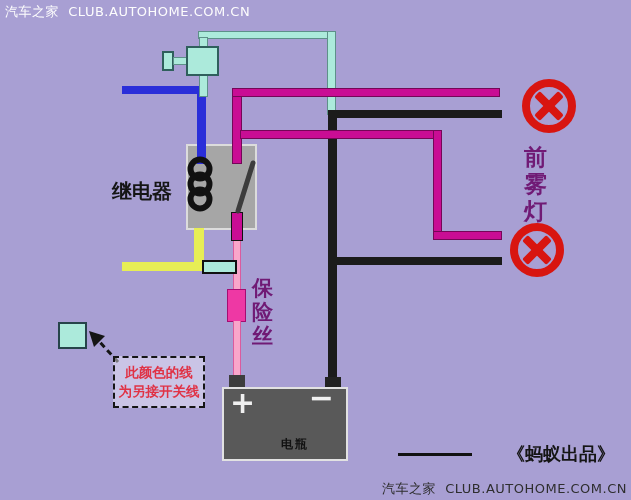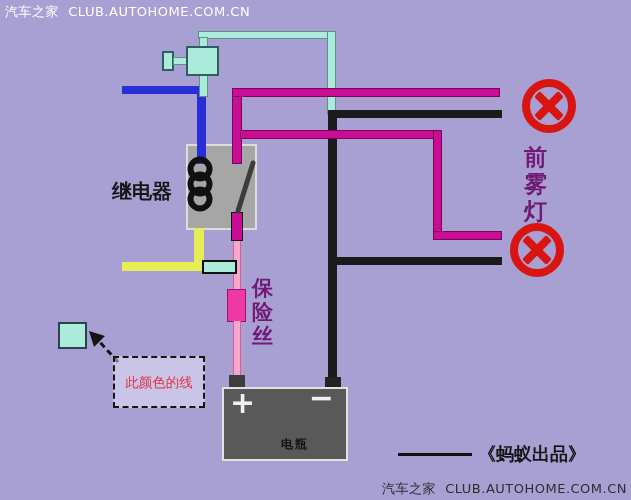--- a/index.html
+++ b/index.html
@@ -23,24 +23,24 @@
   .wire-pink{background:var(--pink-wire); border-left:1px solid rgba(205,60,140,.7); border-right:1px solid rgba(205,60,140,.7);}
   .lamp{border:8px solid var(--lamp-red); border-radius:50%; width:54px; height:54px;}
   .lamp .xbar{position:absolute; left:50%; top:50%; width:34px; height:8px; background:var(--lamp-red); border-radius:2px;}
   .lamp .x1{transform:translate(-50%,-50%) rotate(45deg);}
   .lamp .x2{transform:translate(-50%,-50%) rotate(-45deg);}
   .lbl{color:#151515; font-weight:bold; white-space:pre;}
   .vlbl{color:#701a75; font-weight:bold; word-break:break-all;}
   .note-box{
     border:2px dashed #151515; background:rgba(244,242,252,.45);
     display:flex; flex-direction:column; align-items:center; justify-content:center;
-    color:var(--note-text); font-weight:normal; font-size:13.5px; line-height:19px; text-align:center;
+    color:var(--note-text); font-weight:bold; font-size:13.5px; line-height:19px; text-align:center;
   }
   .watermark{font-size:13px; letter-spacing:.5px; white-space:pre;text-align:right;}
-  .byline{display:flex; align-items:center;}
+  .byline{display:flex; align-items:center;gap:29px;}
   .byline .rule{width:74px; height:3px; background:#111; margin-right:6px;}
 </style>
 </head>
 <body>
 
 <div id="stage">
 
   <div class="abs" style="left:186px;top:144px;width:71px;height:86px;background:var(--relay-body);border:2px solid #dcdcdc;"></div>
 
   <div class="abs wire-blue" style="left:122px;top:86px;width:80px;height:8px;"></div>
@@ -107,18 +107,19 @@
     <div class="lbl" style="font-size:18px;">《蚂蚁出品》</div>
   </div>
 
   <div class="abs wire-cyan" style="left:58px;top:322px;width:29px;height:27px;border:2px solid #26444a;"></div>
   <svg class="abs" style="left:84px;top:326px;" width="42" height="42" viewBox="0 0 42 42">
     <line x1="34" y1="36" x2="14" y2="14" stroke="#151515" stroke-width="3" stroke-dasharray="6 4"></line>
     <polygon points="5,5 21,10 10,21" fill="#151515"></polygon>
   </svg>
   <div class="abs note-box" style="left:113px;top:356px;width:92px;height:52px;">
     <div>此颜色的线</div>
+    <div>为另接开关线</div>
   </div>
 
   <div class="abs watermark" style="left:5px;top:3px;color:#fdfdfd;">汽车之家  CLUB.AUTOHOME.COM.CN</div>
   <div class="abs watermark" style="right:4px;bottom:2px;color:#2e2e2e;">汽车之家  CLUB.AUTOHOME.COM.CN</div>
 
 </div>
 
 </body></html>

